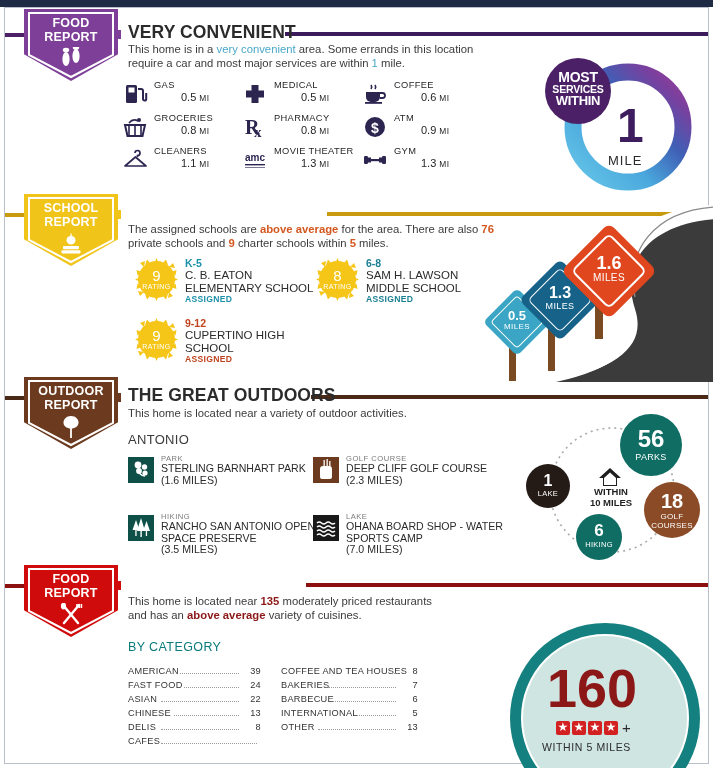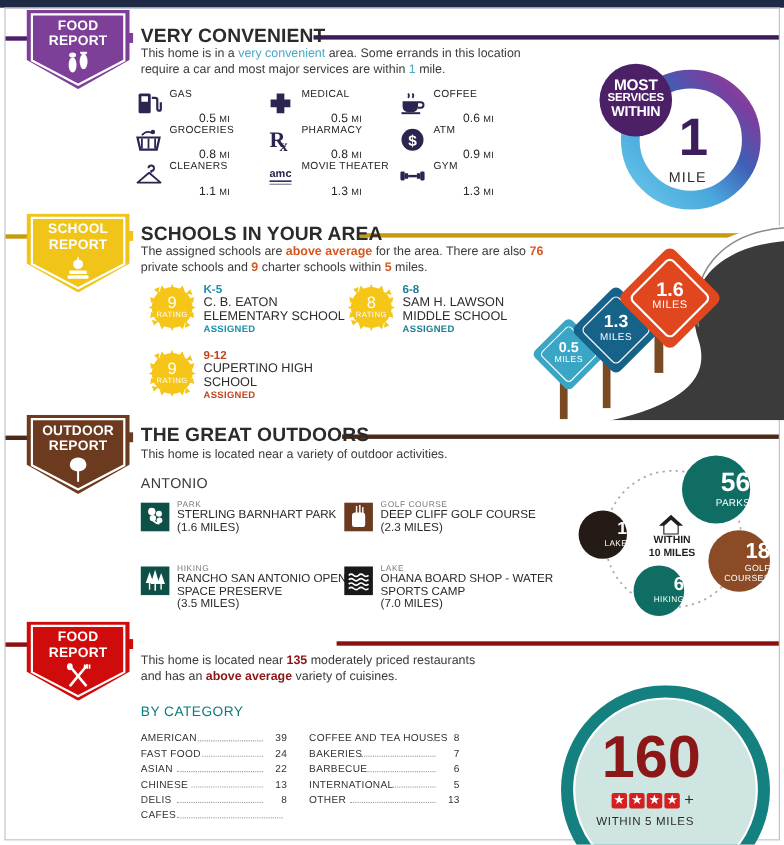--- a/index.html
+++ b/index.html
@@ -44,21 +44,21 @@
     letter-spacing:.1px; white-space:nowrap;
   }
   .sect-desc {
     position:absolute; font-size:11.3px; line-height:14px; color:#3b3b3b;
   }
 
   
   .amenity { position:absolute; width:120px; }
   .amenity .aicon { position:absolute; left:0; top:1px; width:26px; height:26px; }
   .amenity .aname { position:absolute; left:32px; top:0px; font-size:9.3px; color:#262626; letter-spacing:.35px; }
-  .amenity .adist { position:absolute; left:32px; top:22px; font-size:11px; color:#262626;padding-left:27px; }
+  .amenity .adist { position:absolute; left:32px; top:11px; font-size:11px; color:#262626;padding-left:27px; }
   .amenity .adist .u { font-size:8.4px; letter-spacing:.3px; }
 
   
   .donut-wrap { position:absolute; }
   .most-bubble {
     position:absolute; width:66px; height:66px; border-radius:50%;
     background:#4b2067; color:#fff; text-align:center;
   }
   .most-bubble div { font-weight:bold; line-height:12px; }
   .mb1 { font-size:14px; margin-top:13px; letter-spacing:-.2px;}
@@ -77,21 +77,21 @@
   .school .sassign { position:absolute; left:50px; font-size:8.6px; font-weight:bold; letter-spacing:.3px;}
 
   
   .pop-title { position:absolute; font-size:13px; color:#3b3b3b; letter-spacing:.3px;}
   .poi { position:absolute; width:200px; }
   .poi .picon { position:absolute; left:0; top:3px; width:26px; height:26px; }
   .poi .pcat { position:absolute; left:33px; top:0; font-size:7.6px; color:#7a7a7a; letter-spacing:.5px;}
   .poi .pname { position:absolute; left:33px; top:9px; font-size:10.6px; color:#2b2b2b; line-height:11.5px;}
 
   
-  .bub { position:absolute; border-radius:50%; color:#fff; text-align:right; }
+  .bub { position:absolute; border-radius:50%; color:#fff; text-align:center; }
   .bub .bn { font-weight:bold; }
   .bub .bl { letter-spacing:.3px; }
 
   
   .bycat { position:absolute; font-size:12.5px; color:#0b7b7b; letter-spacing:.4px;}
   .catrow { position:absolute; height:15px; font-size:9.2px; color:#333; letter-spacing:.3px;}
   .catrow .cname { position:absolute; left:0; top:2px; white-space:nowrap;}
   .catrow .dots { position:absolute; top:9px; border-bottom:1px dotted #9a9a9a; }
   .catrow .cval { position:absolute; top:2px; text-align:right; width:22px;}
 
@@ -269,21 +269,20 @@
           <svg width="28" height="24" viewBox="0 0 28 24">
               <path d="M14 4 c-3 0 -4.5 2 -4.5 4.2 c0 2.4 2 4.3 4.5 4.3 c2.5 0 4.5 -1.9 4.5 -4.3 C18.5 6 17 4 14 4 z" fill="#fff"></path>
               <rect x="13.4" y="1.6" width="1.3" height="3" fill="#fff"></rect>
               <rect x="6" y="14" width="16" height="3.2" rx="1" fill="#fff"></rect>
               <rect x="4.5" y="18.2" width="19" height="3.2" rx="1" fill="#fff"></rect>
             </svg>
         </div>
       </div>
     </div>
 
-    <div class="sect-title" style="left:128px;top:10px;">SCHOOLS IN YOUR AREA</div>
     <div class="sect-desc" style="left:128px;top:30px;width:372px;">
       <span>The assigned schools are </span><span style="color:#d4581f;font-weight:bold;">above average</span><span> for the area. There are also </span><span style="color:#d4581f;font-weight:bold;">76</span><span> private schools and </span><span style="color:#d4581f;font-weight:bold;">9</span><span> charter schools within </span><span style="color:#d4581f;font-weight:bold;">5</span><span> miles.</span>
     </div>
 
     <div class="school" style="left:135px;top:66px;width:190px;">
       <div class="rosette">
         <svg width="43" height="43" viewBox="0 0 43 43">
             <g fill="#f5c518">
               <circle cx="21.5" cy="21.5" r="18.5"></circle>
               <g id="sp"></g>

